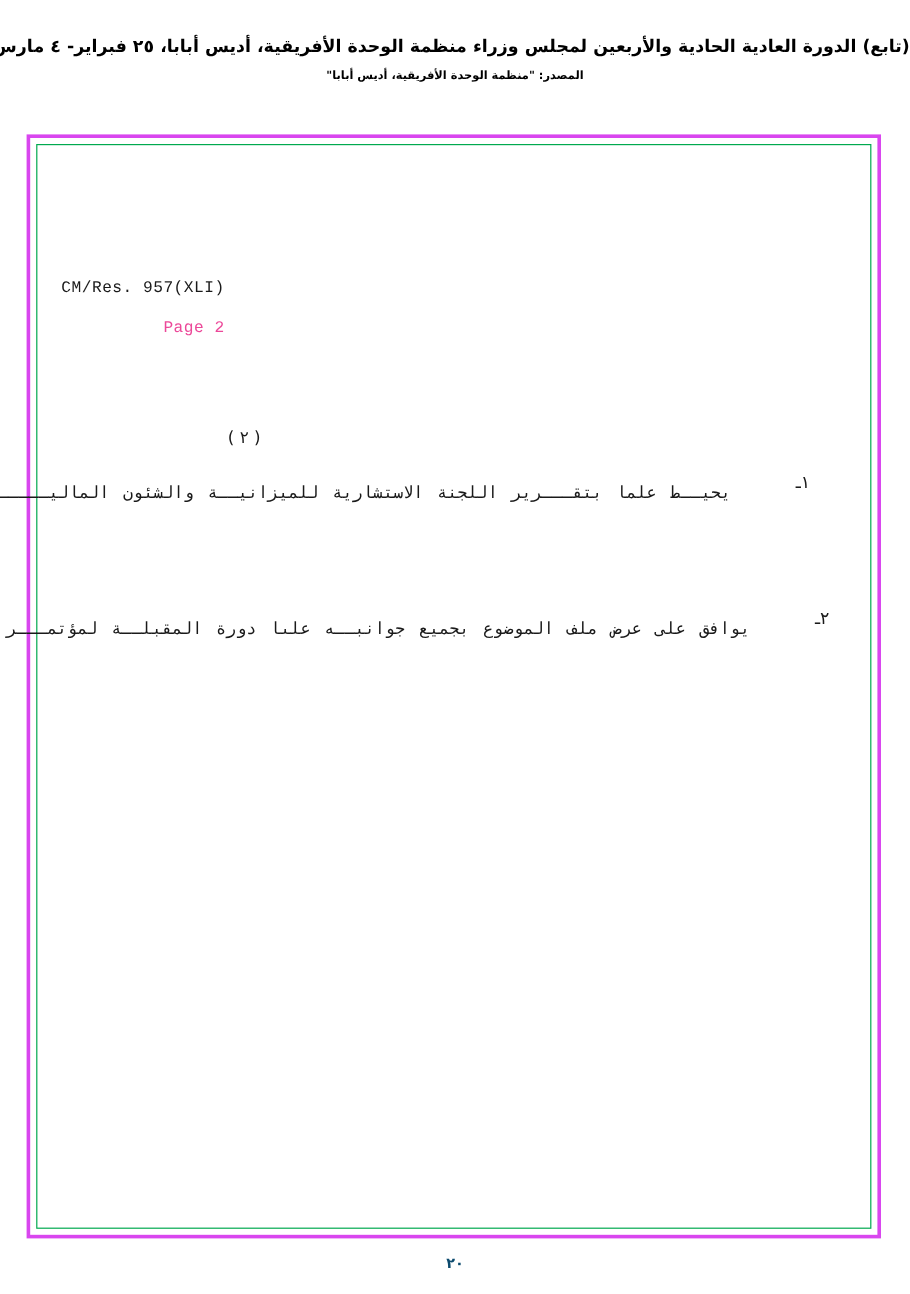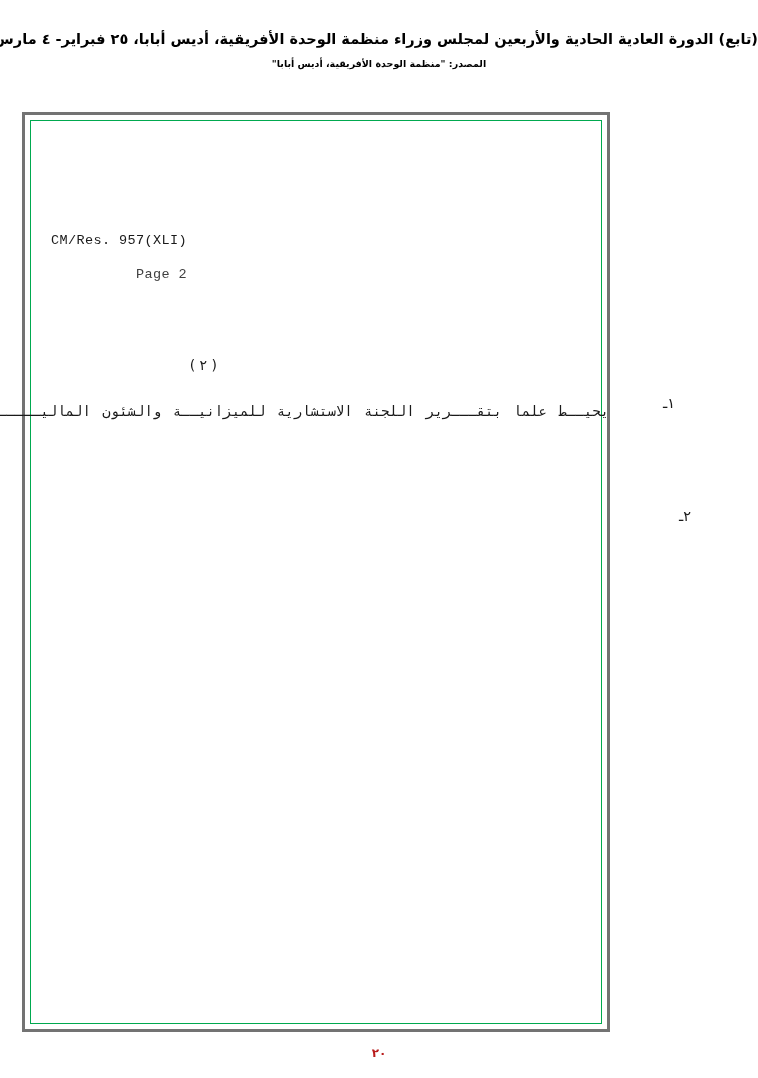--- a/index.html
+++ b/index.html
@@ -42,23 +42,23 @@
     color: #000;
     direction: rtl;
     white-space: nowrap;
   }
 
   
   .doc-frame {
     position: absolute;
     top: 112px;
     left: 22px;
-    width: 588px;
+    width: 712px;
     height: 920px;
-    border: 3px solid #737373;
+    border: 3px solid #d946ef;
     box-sizing: border-box;
     background: #ffffff;
   }
   .doc-frame-inner {
     position: absolute;
     top: 5px;
     left: 5px;
     right: 5px;
     bottom: 5px;
     border: 1px solid #00a94f;
@@ -89,21 +89,21 @@
   }
   .doc-page {
     position: absolute;
     top: 152px;
     right: 540px;
     direction: ltr;
     text-align: left;
     font-family: "Liberation Mono", monospace;
     font-size: 13.5px;
     letter-spacing: 0.4px;
-    color: #404040;
+    color: #ec4899;
     white-space: nowrap;
   }
 
   .section-marker {
     position: absolute;
     top: 242px;
     right: 510px;
     font-family: "DejaVu Sans", sans-serif;
     font-size: 14px;
     color: #1a1a1a;
@@ -154,21 +154,21 @@
   
   .page-number {
     position: absolute;
     top: 1046px;
     left: 0;
     width: 758px;
     text-align: center;
     font-family: "DejaVu Sans", sans-serif;
     font-size: 12px;
     font-weight: bold;
-    color: #b91c1c;
+    color: #0c4a6e;
   }
 </style>
 </head>
 <body>
 
 <div class="page-header">
   <div class="header-title">(تابع)  الدورة العادية الحادية والأربعين لمجلس وزراء منظمة الوحدة الأفريقية، أديس أبابا، ٢٥ فبراير- ٤ مارس ١٩٨٥</div>
   <div class="header-source">المصدر:  "منظمة الوحدة الأفريقية، أديس أبابا"</div>
 </div>
 
@@ -185,19 +185,20 @@
     <div class="para" id="para-1">
       <div class="para-num">١ـ</div>
       <div class="para-body">
         <span class="ln">يحيــط  علما بتقـــرير اللجنة الاستشارية للميزانيــة والشئون الماليــــــة</span>
       </div>
     </div>
 
     <div class="para" id="para-2">
       <div class="para-num">٢ـ</div>
       <div class="para-body">
+        <span class="ln">يوافق على عرض  ملف الموضوع بجميع جوانبــه علىا دورة المقبلــة لمؤتمـــر</span>
       </div>
     </div>
 
   </div>
 </div>
 
 <div class="page-number">٢٠</div>
 
 </body></html>

